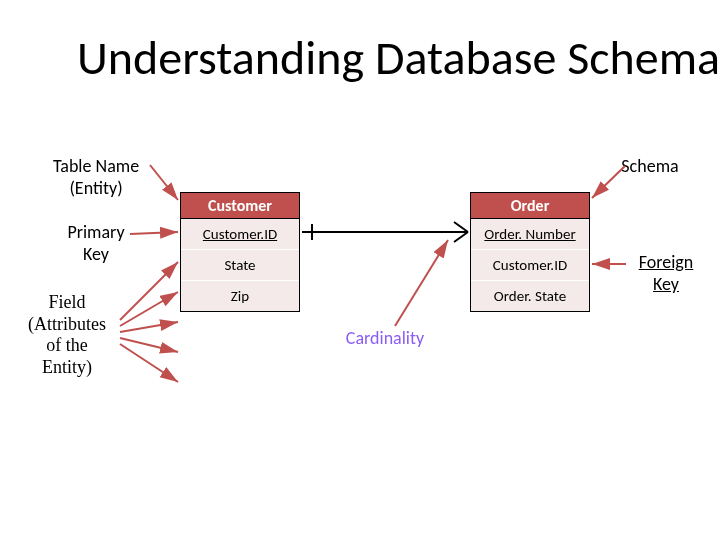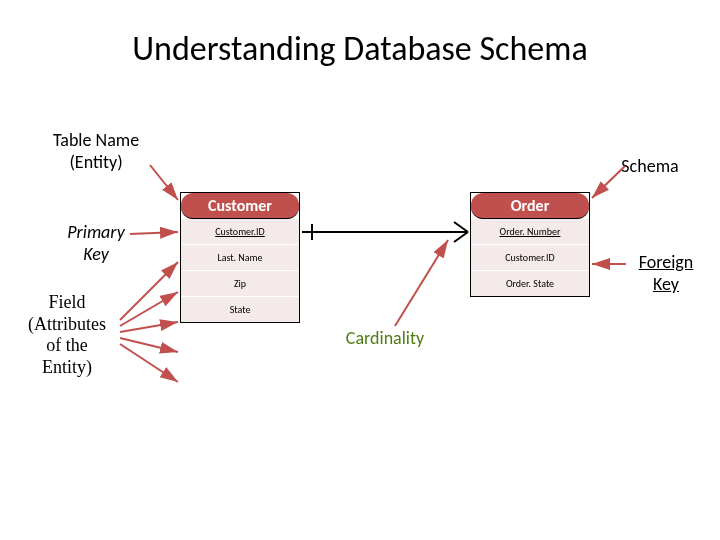--- a/index.html
+++ b/index.html
@@ -1,48 +1,47 @@
 <!DOCTYPE html>
 <html><head>
 <meta charset="utf-8">
 <style>
   * { box-sizing: border-box; margin: 0; padding: 0; }
   html, body { width: 720px; height: 540px; font-family: Calibri, Arial, sans-serif; background: #fff; color: #000; }
   .slide { position: relative; width: 720px; height: 540px; }
-  .title { position: absolute; top: 28px; left: 0; width: 720px; text-align: center; font-size: 34px; font-weight: 400; }
+  .title { position: absolute; top: 28px; left: 0; width: 720px; text-align: right; font-size: 48px; font-weight: 400; }
   .label { position: absolute; font-size: 18px; text-align: center; line-height: 1.2; }
   .table { position: absolute; width: 120px; border: 1px solid #000; }
-  .table .hdr { background: #c0504d; color: #fff; text-align: center; font-weight: 700; font-size: 16px; padding: 3px 0; border-bottom: 1px solid #000; border-radius: 12px; }
-  .table .row { background: #f5eaea; text-align: center; font-size: 10px; padding: 6px 8px; border-bottom: 1px solid #fff; }
+  .table .hdr { background: #c0504d; color: #fff; text-align: center; font-weight: 700; font-size: 16px; padding: 3px 0; border-bottom: 1px solid #000; }
+  .table .row { background: #f5eaea; text-align: center; font-size: 15px; padding: 6px 8px; border-bottom: 1px solid #fff; }
   .table .row.pk { text-decoration: underline; }
   .table .row:last-child { border-bottom: none; }
   svg.overlay { position: absolute; left: 0; top: 0; width: 720px; height: 540px; pointer-events: none; }
 </style>
 </head>
 <body>
 
 <div class="slide">
 
   <div class="title">Understanding Database Schema</div>
 
-  <div class="label" style="left:36px; top:130px; width:120px;">Table Name<br>(Entity)</div>
-  <div class="label" style="left:36px; top:222px; width:120px;font-style:italic;">Primary<br>Key</div>
+  <div class="label" style="left:36px; top:156px; width:120px;">Table Name<br>(Entity)</div>
+  <div class="label" style="left:36px; top:222px; width:120px;">Primary<br>Key</div>
   <div class="label" style="left:12px; top:292px; width:110px;font-family:Liberation Serif, serif;">Field<br>(Attributes<br>of the<br>Entity)</div>
 
   <div class="label" style="left:620px; top:156px; width:60px;">Schema</div>
   <div class="label" style="left:626px; top:252px; width:80px;text-decoration:underline;">Foreign<br>Key</div>
 
-  <div class="label" style="left:330px; top:328px; width:110px; color:#4d7c0f; font-weight:500;">Cardinality</div>
+  <div class="label" style="left:330px; top:328px; width:110px; color:#8b5cf6; font-weight:500;">Cardinality</div>
 
   <div class="table" style="left:180px; top:192px;">
     <div class="hdr">Customer</div>
     <div class="row pk">Customer.ID</div>
-    <div class="row">Last. Name</div>
+    <div class="row">State</div>
     <div class="row">Zip</div>
-    <div class="row">State</div>
   </div>
 
   <div class="table" style="left:470px; top:192px;">
     <div class="hdr">Order</div>
     <div class="row pk">Order. Number</div>
     <div class="row">Customer.ID</div>
     <div class="row">Order. State</div>
   </div>
 
   <svg class="overlay">

